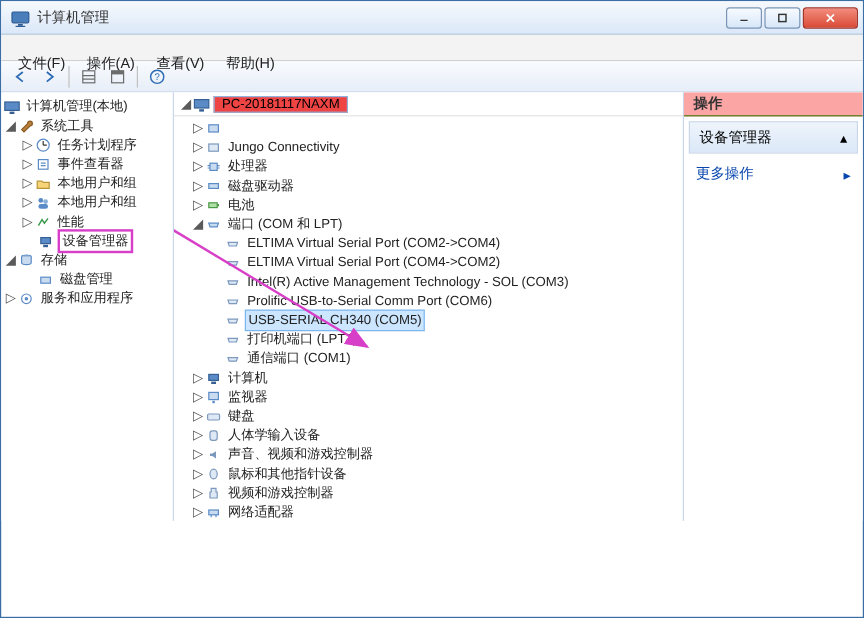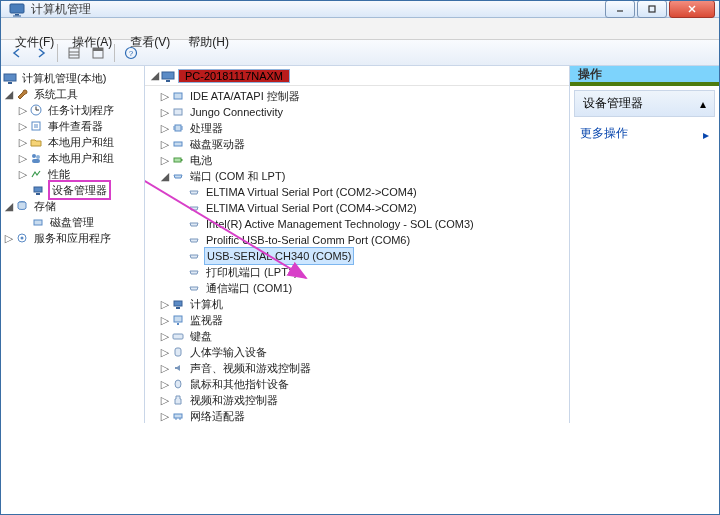--- a/index.html
+++ b/index.html
@@ -1,35 +1,35 @@
 <!DOCTYPE html>
 <html><head>
 <meta charset="utf-8">
 <style>
   * { box-sizing: border-box; margin: 0; padding: 0; }
   body { font-family: "Microsoft YaHei", "Segoe UI", Tahoma, sans-serif; font-size: 11px; background: #fff; width: 720px; height: 515px; overflow: hidden; border: 1px solid #3a6ea5; }
-  .titlebar { height: 17px; background: linear-gradient(#f6f9fd, #dbe8f8); display: flex; align-items: center; padding: 0 4px 0 8px; border-bottom: 1px solid #a5bcd6; }
+  .titlebar { height: 28px; background: linear-gradient(#f6f9fd, #dbe8f8); display: flex; align-items: center; padding: 0 4px 0 8px; border-bottom: 1px solid #a5bcd6; }
   .titlebar .appicon { width: 16px; height: 16px; margin-right: 6px; }
   .titlebar .title { flex: 1; font-size: 12px; color: #333; }
   .winbtns { display: flex; gap: 2px; }
   .winbtn { width: 30px; height: 18px; border: 1px solid #7a95b6; border-radius: 3px; background: linear-gradient(#f8fbff,#d6e6f8); display: flex; align-items: center; justify-content: center; font-size: 10px; color: #333; }
   .winbtn.close { background: linear-gradient(#f38d7e,#d94a35); color: #fff; border-color:#a3362a; width: 46px; }
   .menubar { height: 22px; display: flex; align-items: center; padding: 0 6px; gap: 2px; background: #f3f3f3; border-bottom: 1px solid #d0d0d0; font-size: 12px; }
   .menuitem { padding: 2px 8px; color: #222; margin-top: 27px; }
   .toolbar { height: 26px; background: linear-gradient(#f9fbfe,#e7eef8); border-bottom: 1px solid #c9d6e8; display: flex; align-items: center; padding: 0 6px; gap: 4px; }
   .tbtn { width: 20px; height: 20px; display:flex; align-items:center; justify-content:center; border-radius:2px; }
   .tbtn svg { display:block; }
   .content { display: flex; height: 357px; }
   .pane-left { width: 144px; border-right: 1px solid #c9d6e8; background:#fff; padding: 4px 2px; overflow:hidden; }
   .pane-mid { width: 425px; border-right: 1px solid #c9d6e8; background:#fff; overflow:hidden; }
   .pane-mid-header { height: 20px; background:#fff; display:flex; align-items:center; padding-left:4px; border-bottom:1px solid #e4e4e4;}
-  .pane-mid-header .hdr { background:#b91c1c; border:1px solid #8fb3dd; padding:0 6px; font-size:11px; }
+  .pane-mid-header .hdr { background:#ef4444; border:1px solid #8fb3dd; padding:0 6px; font-size:11px; }
   .pane-mid-body { padding: 2px 0; position:relative; }
   .pane-right { flex:1; background:#fff; }
-  .right-hdr { height: 20px; background:#7dd3fc; border-bottom:4px solid #4d7c0f; display:flex; align-items:center; padding:0 8px; font-size:12px; font-weight:bold; color:#333; }
+  .right-hdr { height: 20px; background:#fca5a5; border-bottom:1px solid #4d7c0f; display:flex; align-items:center; padding:0 8px; font-size:12px; font-weight:bold; color:#333; }
   .right-section { background:linear-gradient(#eef4fb,#dbe8f8); border:1px solid #c9d6e8; margin:4px; padding:4px 8px; display:flex; align-items:center; justify-content:space-between; font-size:12px; }
   .right-link { padding:4px 10px; font-size:12px; color:#0645ad; display:flex; align-items:flex-end; justify-content:space-between; }
   .tree { list-style:none; }
   .tree li { white-space:nowrap; }
   .row { display:flex; align-items:center; height:16px; line-height:16px; padding-right:4px; }
   .indent { display:inline-block; width:14px; text-align:center; color:#6b6b6b; font-size:10px; }
   .tw { display:inline-block; width:12px; text-align:center; color:#5a5a5a; cursor:pointer; }
   .ic { width:14px; height:14px; display:inline-flex; align-items:center; justify-content:center; margin-right:3px; }
   .ic svg { display:block; }
   .lbl { font-size:11px; color:#222; padding:0 2px; }
@@ -285,21 +285,20 @@
       <ul class="tree">
         <li>
             <div class="row">
               <span class="indent"></span>
               <span class="tw">▷</span>
               <span class="ic">
                 <svg width="12" height="12">
                   <rect x="2" y="3" width="8" height="6" fill="#c9dcef" stroke="#5b8bc6"></rect>
                 </svg>
               </span>
-              <span class="lbl">IDE ATA/ATAPI 控制器</span>
             </div>
           </li>
         <li>
             <div class="row">
               <span class="indent"></span>
               <span class="tw">▷</span>
               <span class="ic">
                 <svg width="12" height="12">
                   <rect x="2" y="3" width="8" height="6" fill="#dfe9f5" stroke="#7b98bd"></rect>
                 </svg>

